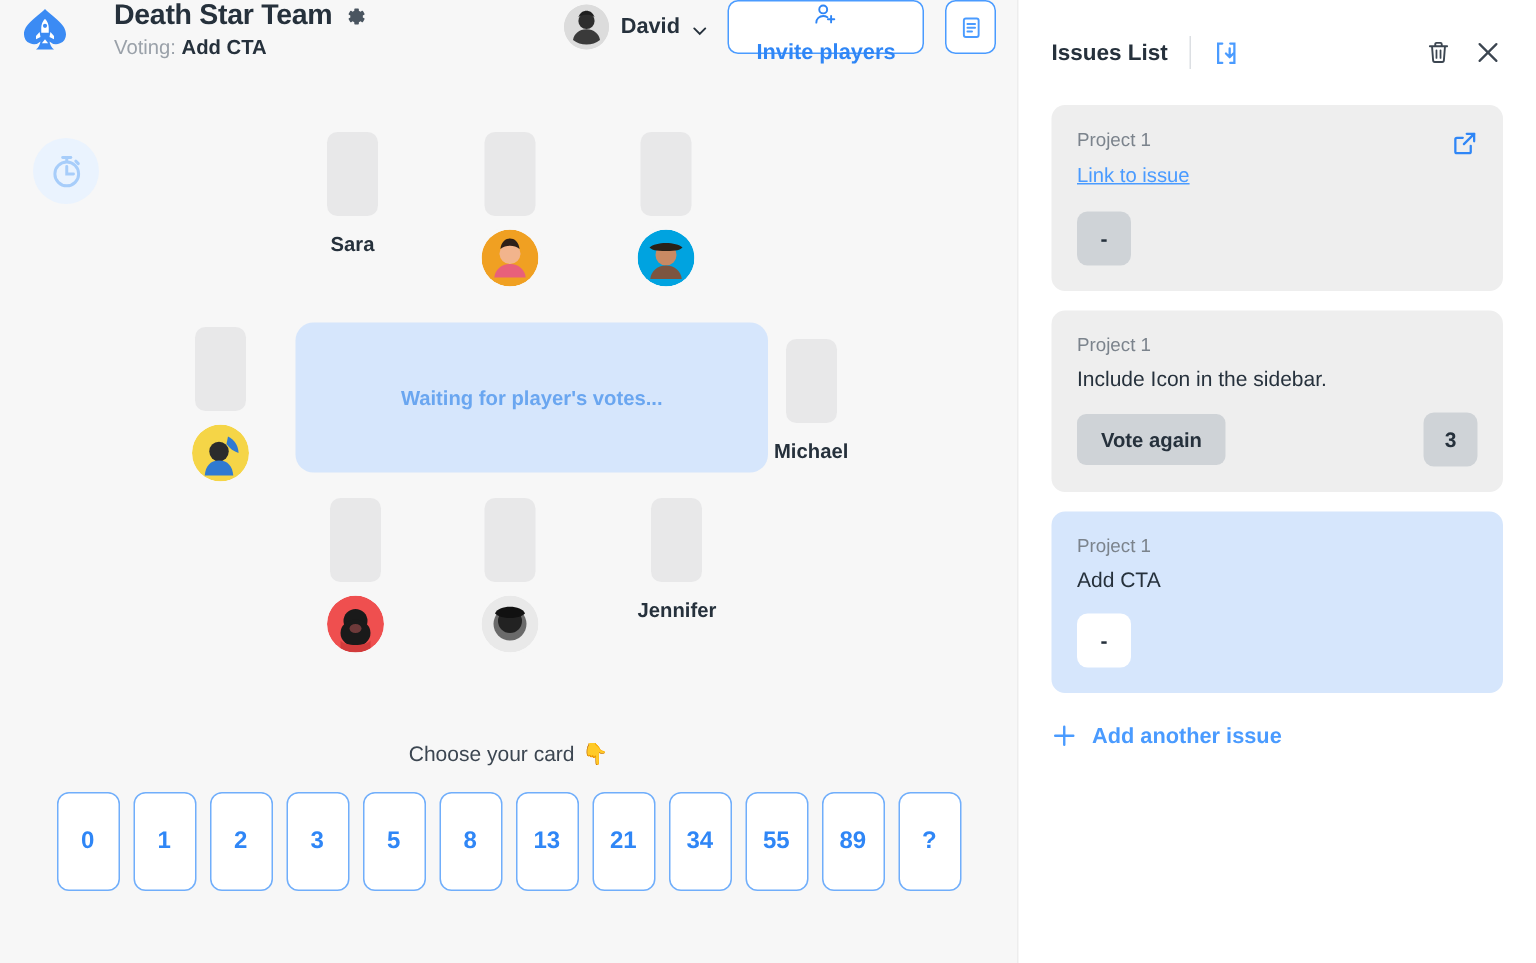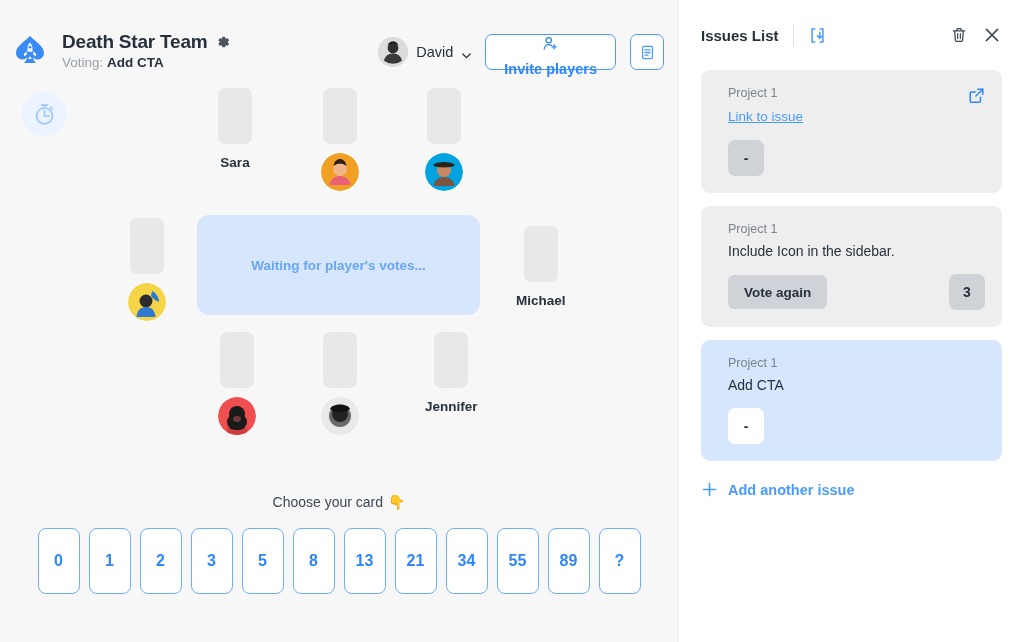--- a/index.html
+++ b/index.html
@@ -12,23 +12,23 @@
   .app { display: flex; width: 1024px; height: 642px; }
 
   
   .game-panel {
     width: 678px; height: 642px;
     background: #f7f7f7;
     position: relative;
   }
   .topbar {
     height: 70px;
-    display: flex; align-items: flex-end;
+    display: flex; align-items: flex-start;
     padding: 0 14px 0 10px;
-    gap: 12px;
+    gap: 26px;
   }
   .logo { width: 40px; height: 40px; flex: 0 0 40px; display:flex; align-items:center; justify-content:center;}
   .team-block { display: flex; flex-direction: column; justify-content: center; }
   .team-title-row { display: flex; align-items: center; gap: 7px; }
   .team-title {
     font-size: 19px; font-weight: bold; color: #26313c; letter-spacing: -0.2px;
   }
   .gear-icon { width: 16px; height: 16px; display:block; }
   .voting-line {
     font-size: 13.5px; color: #9aa1a9; margin-top: 2px; white-space: nowrap;
@@ -37,21 +37,21 @@
 
   .topbar-right {
     margin-left: auto; display: flex; align-items: center; gap: 14px;
   }
   .user-chip { display: flex; align-items: center; gap: 8px; cursor: pointer; }
   .avatar-sm {
     width: 30px; height: 30px; border-radius: 50%;
     background: #d9d9d9; overflow: hidden; position: relative;
     flex: 0 0 30px;
   }
-  .user-name { font-size: 14.5px; font-weight: normal; color: #26313c; }
+  .user-name { font-size: 14.5px; font-weight: bold; color: #26313c; }
   .caret { width: 10px; height: 10px; }
 
   .invite-btn {
     display: flex; align-items: center; gap: 9px;
     height: 36px; padding: 0 18px;
     border: 1.5px solid #4a9bff; border-radius: 7px;
     background: #ffffff; cursor: pointer;
     color: #2f86f6; font-size: 14.5px; font-weight: bold;
     font-family: "Liberation Sans", sans-serif;
     flex-direction: column;
@@ -84,21 +84,21 @@
   .seat-avatar {
     margin-top: 9px;
     width: 38px; height: 38px; border-radius: 50%;
     overflow: hidden; position: relative;
     box-shadow: 0 0 0 2px #f7f7f7;
   }
 
   .table-center {
     position: absolute;
     left: 197px; top: 145px;
-    width: 283px; height: 100px;
+    width: 315px; height: 100px;
     background: #d6e6fc; border-radius: 12px;
     display: flex; align-items: center; justify-content: center;
   }
   .table-center span {
     font-size: 13.5px; font-weight: bold; color: #6aa6f0;
   }
 
   
   .deck-wrap {
     position: absolute; left: 0; bottom: 48px; width: 678px;
@@ -131,21 +131,21 @@
   .issues-title { font-size: 15px; font-weight: bold; color: #26313c; }
   .head-divider { width: 1px; height: 22px; background: #dcdfe3; }
   .head-spacer { margin-left: auto; }
   .head-icon-btn {
     background: none; border: none; cursor: pointer; padding: 0;
     display: flex; align-items: center; justify-content: center;
   }
 
   .issue-card {
     background: #eeeeee; border-radius: 9px;
-    padding: 16px 17px 17px 27px; margin-bottom: 13px;
+    padding: 16px 17px 17px 17px; margin-bottom: 13px;
     position: relative;
   }
   .issue-card.active { background: #d6e6fc; }
   .issue-project { font-size: 12.5px; color: #7b838c; }
   .issue-link {
     display: inline-block; margin-top: 9px;
     font-size: 13.5px; color: #4a9bff; text-decoration: underline;
     cursor: pointer;
   }
   .issue-text { margin-top: 7px; font-size: 14px; color: #26313c; }

